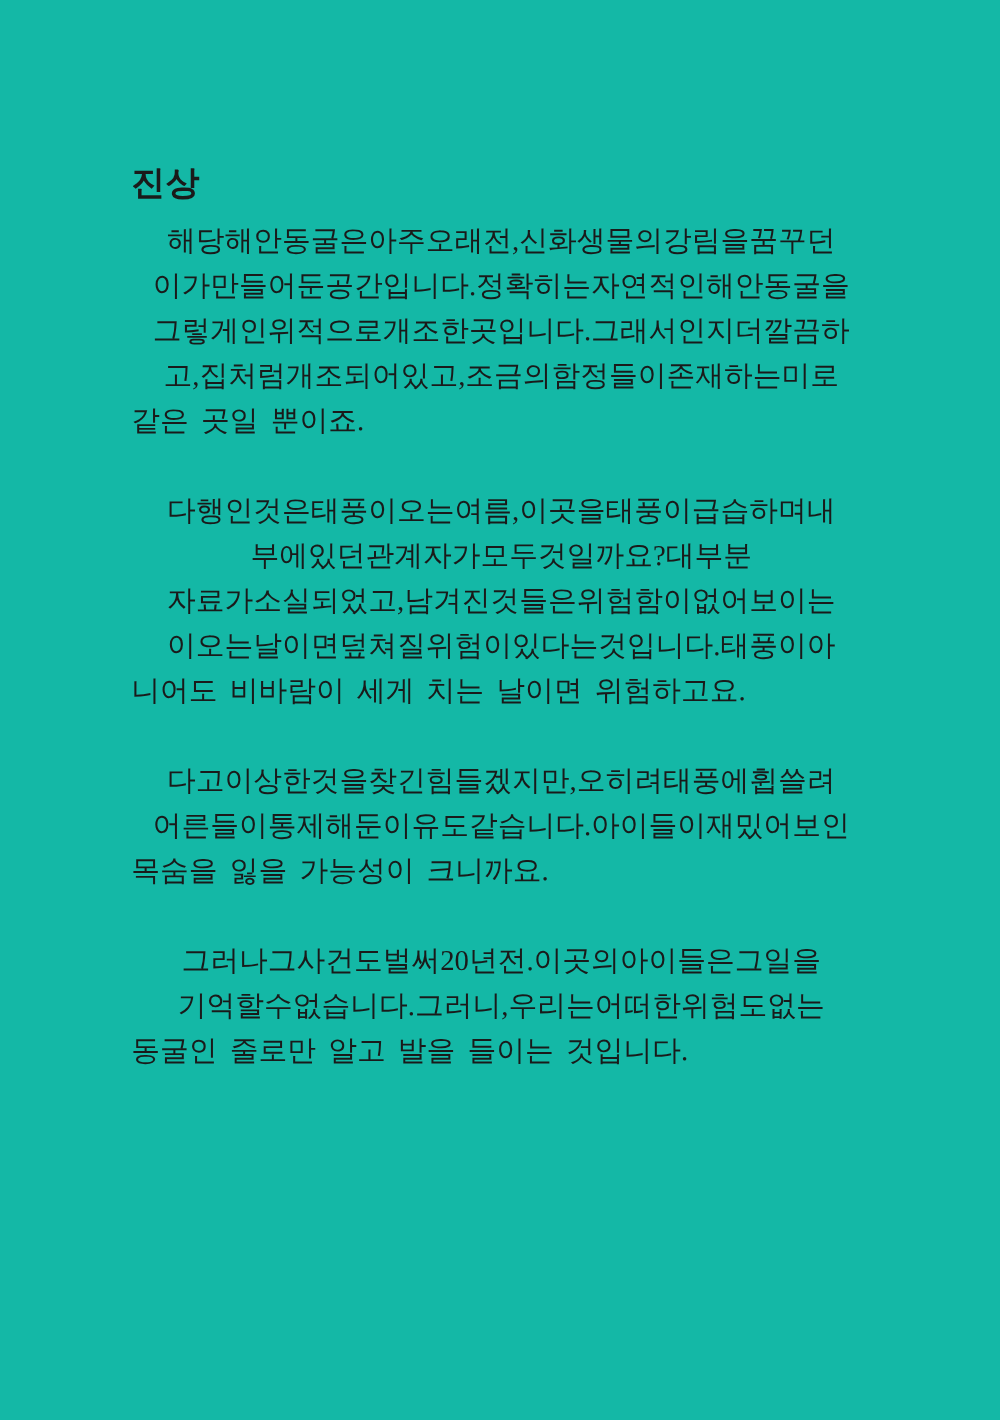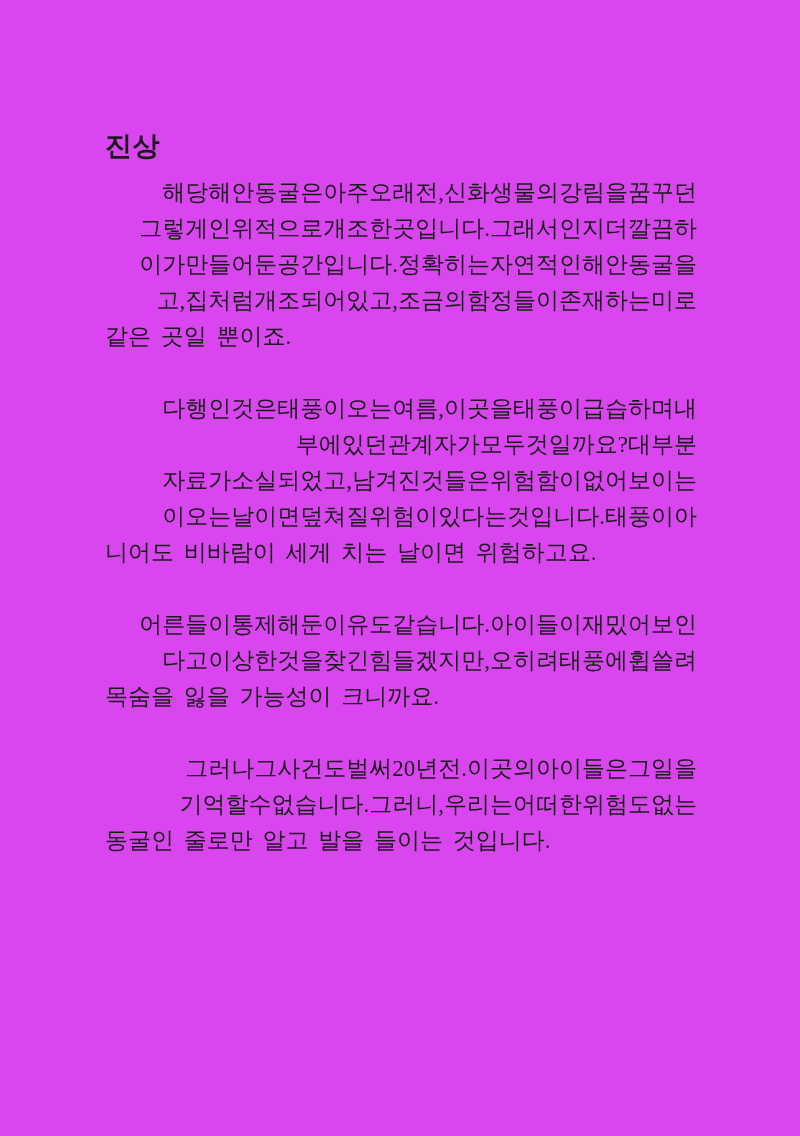--- a/index.html
+++ b/index.html
@@ -1,21 +1,21 @@
 <!DOCTYPE html>
 <html><head>
 <meta charset="utf-8">
 <style>
   * { margin: 0; padding: 0; box-sizing: border-box; }
   html, body { background: #ffffff; }
   .page {
     position: relative;
     width: 800px;
     height: 1136px;
-    background: #d946ef;
+    background: #14b8a6;
     overflow: hidden;
     font-family: "Liberation Serif", "DejaVu Serif", serif;
     color: #1a1a1a;
   }
   .content {
     position: absolute;
     left: 105px;
     top: 128px;
     width: 592px;
   }
@@ -25,21 +25,21 @@
     line-height: 36px;
     margin: 0 0 11px 0;
     letter-spacing: 0.5px;
   }
   .paragraph {
     margin: 0 0 36px 0;
     font-size: 23px;
   }
   .line {
     display: flex;
-    justify-content: flex-end;
+    justify-content: center;
     height: 36px;
     line-height: 36px;
     white-space: pre;
     overflow: hidden;
   }
   .line > span { display: inline-block; }
   .line.last {
     display: block;
     text-align: left;
     word-spacing: 4px;
@@ -48,35 +48,35 @@
 </style>
 </head>
 <body>
 
 <div class="page">
   <div class="content">
     <h1 class="title">진상</h1>
     <div id="paragraphs">
         <div class="paragraph">
           <div class="line"><span>해당</span><span>해안동굴은</span><span>아주</span><span>오래전,</span><span>신화</span><span>생물의</span><span>강림을</span><span>꿈꾸던</span></div>
+          <div class="line"><span>이가</span><span>만들어둔</span><span>공간입니다.</span><span>정확히는</span><span>자연적인</span><span>해안동굴을</span></div>
           <div class="line"><span>그렇게</span><span>인위적으로</span><span>개조한</span><span>곳입니다.</span><span>그래서인지</span><span>더</span><span>깔끔하</span></div>
-          <div class="line"><span>이가</span><span>만들어둔</span><span>공간입니다.</span><span>정확히는</span><span>자연적인</span><span>해안동굴을</span></div>
           <div class="line"><span>고,</span><span>집처럼</span><span>개조되어있고,</span><span>조금의</span><span>함정들이</span><span>존재하는</span><span>미로</span></div>
           <div class="line last">같은 곳일 뿐이죠.</div>
         </div>
         <div class="paragraph">
           <div class="line"><span>다행인</span><span>것은</span><span>태풍이</span><span>오는</span><span>여름,</span><span>이곳을</span><span>태풍이</span><span>급습하며</span><span>내</span></div>
           <div class="line"><span>부에</span><span>있던</span><span>관계자가</span><span>모두</span><span>것일까요?</span><span>대부분</span></div>
           <div class="line"><span>자료가</span><span>소실되었고,</span><span>남겨진</span><span>것들은</span><span>위험함이</span><span>없어</span><span>보이는</span></div>
           <div class="line"><span>이</span><span>오는</span><span>날이면</span><span>덮쳐질</span><span>위험이</span><span>있다는</span><span>것입니다.</span><span>태풍이</span><span>아</span></div>
           <div class="line last">니어도 비바람이 세게 치는 날이면 위험하고요.</div>
         </div>
         <div class="paragraph">
+          <div class="line"><span>다고</span><span>이상한</span><span>것을</span><span>찾긴</span><span>힘들겠지만,</span><span>오히려</span><span>태풍에</span><span>휩쓸려</span></div>
           <div class="line"><span>어른들이</span><span>통제해둔</span><span>이유도</span><span>같습니다.</span><span>아이들이</span><span>재밌어</span><span>보인</span></div>
-          <div class="line"><span>다고</span><span>이상한</span><span>것을</span><span>찾긴</span><span>힘들겠지만,</span><span>오히려</span><span>태풍에</span><span>휩쓸려</span></div>
           <div class="line last">목숨을 잃을 가능성이 크니까요.</div>
         </div>
         <div class="paragraph">
           <div class="line"><span>그러나</span><span>그</span><span>사건도</span><span>벌써</span><span>20년</span><span>전.</span><span>이곳의</span><span>아이들은</span><span>그</span><span>일을</span></div>
           <div class="line"><span>기억할</span><span>수</span><span>없습니다.</span><span>그러니,</span><span>우리는</span><span>어떠한</span><span>위험도</span><span>없는</span></div>
           <div class="line last">동굴인 줄로만 알고 발을 들이는 것입니다.</div>
         </div>
       </div>
   </div>
 </div>

